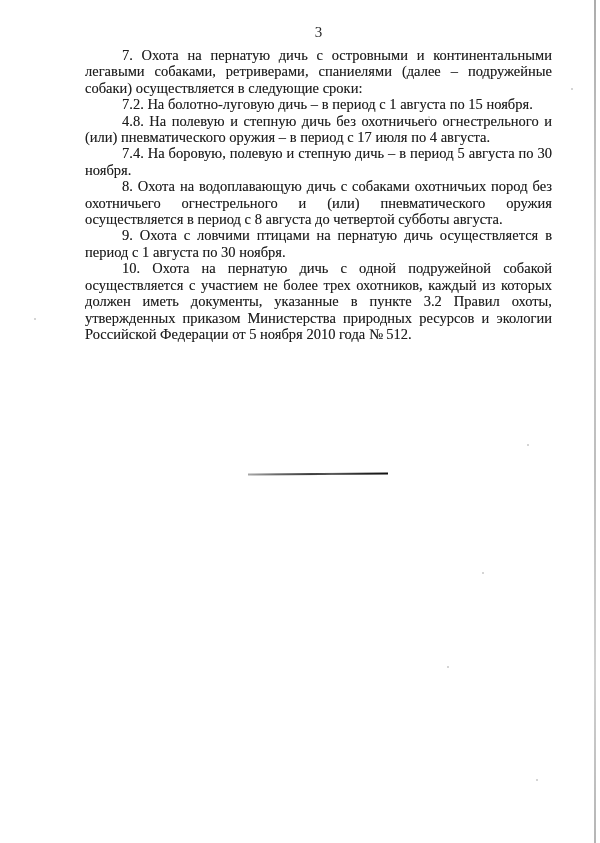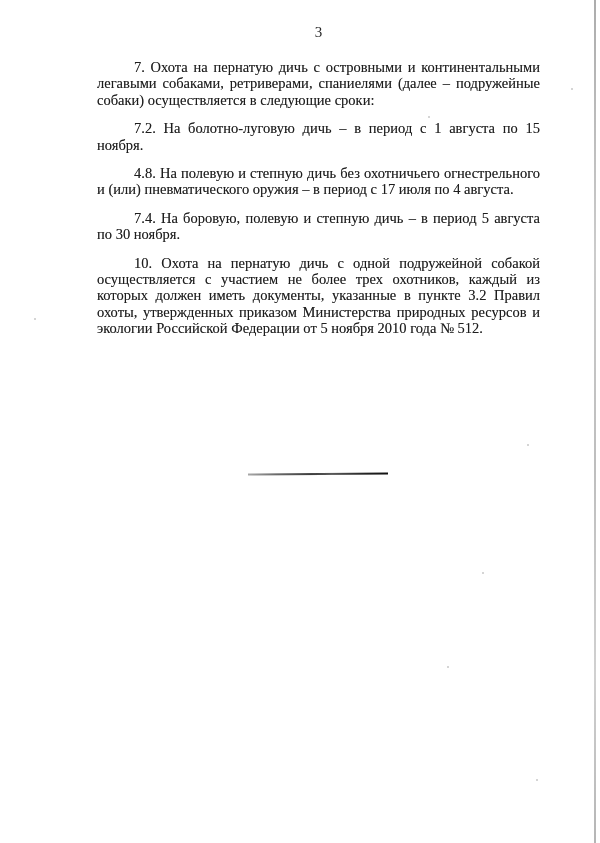--- a/index.html
+++ b/index.html
@@ -34,21 +34,21 @@
     left: 85px;
     width: 467px;
     font-size: 14.5px;
     line-height: 16.4px;
     text-align: justify;
     text-shadow: 0 0 0.4px rgba(20,20,20,0.45);
   }
 
   .content p {
     text-indent: 37px;
-    margin: 12px;
+    margin: 0;
   }
 
   .divider {
     position: absolute;
     top: 473px;
     left: 248px;
     width: 140px;
     height: 2px;
     background: linear-gradient(to right,
       #a8a8a8 0%, #6b6b6b 20%, #3d3d3d 45%,
@@ -81,20 +81,22 @@
 
 <div class="page">
 
   <div class="page-number">3</div>
 
   <div class="content">
     <p>7. Охота на пернатую дичь с островными и континентальными легавыми собаками, ретриверами, спаниелями (далее – подружейные собаки) осуществляется в следующие сроки:</p>
     <p>7.2. На болотно-луговую дичь – в период с 1 августа по 15 ноября.</p>
     <p>4.8. На полевую и степную дичь без охотничьего огнестрельного и (или) пневматического оружия – в период с 17 июля по 4 августа.</p>
     <p>7.4. На боровую, полевую и степную дичь – в период 5 августа по 30 ноября.</p>
+    <p>8. Охота на водоплавающую дичь с собаками охотничьих пород без охотничьего огнестрельного и (или) пневматического оружия осуществляется в период с 8 августа до четвертой субботы августа.</p>
+    <p>9. Охота с ловчими птицами на пернатую дичь осуществляется в период с 1 августа по 30 ноября.</p>
     <p>10. Охота на пернатую дичь с одной подружейной собакой осуществляется с участием не более трех охотников, каждый из которых должен иметь документы, указанные в пункте 3.2 Правил охоты, утвержденных приказом Министерства природных ресурсов и экологии Российской Федерации от 5 ноября 2010 года № 512.</p>
   </div>
 
   <div class="divider"></div>
 
   <div class="scan-edge"></div>
 
   <div class="speck" style="top:116px; left:428px;"></div>
   <div class="speck" style="top:88px;  left:571px;"></div>
   <div class="speck" style="top:318px; left:34px;"></div>

